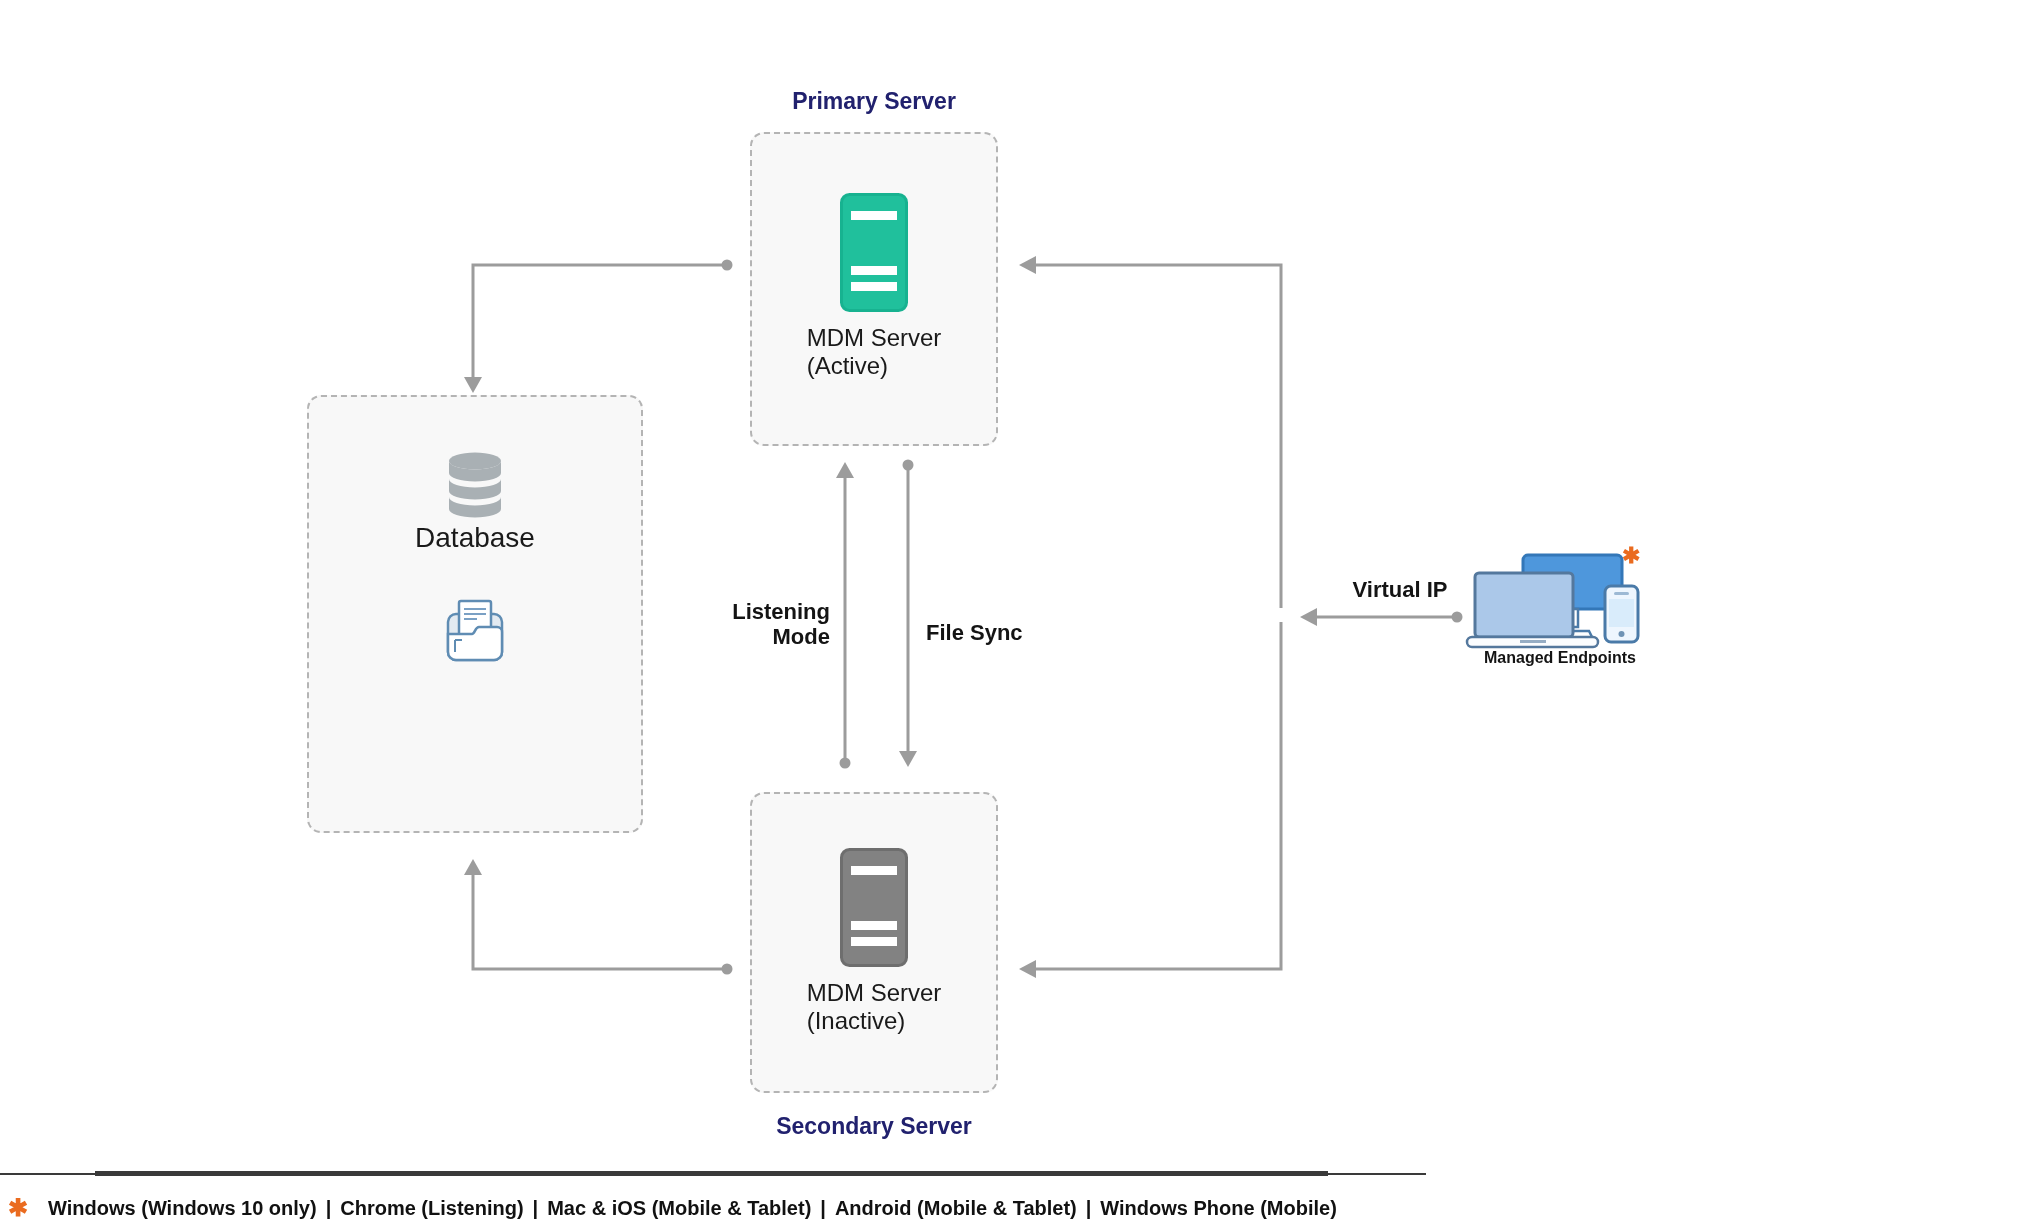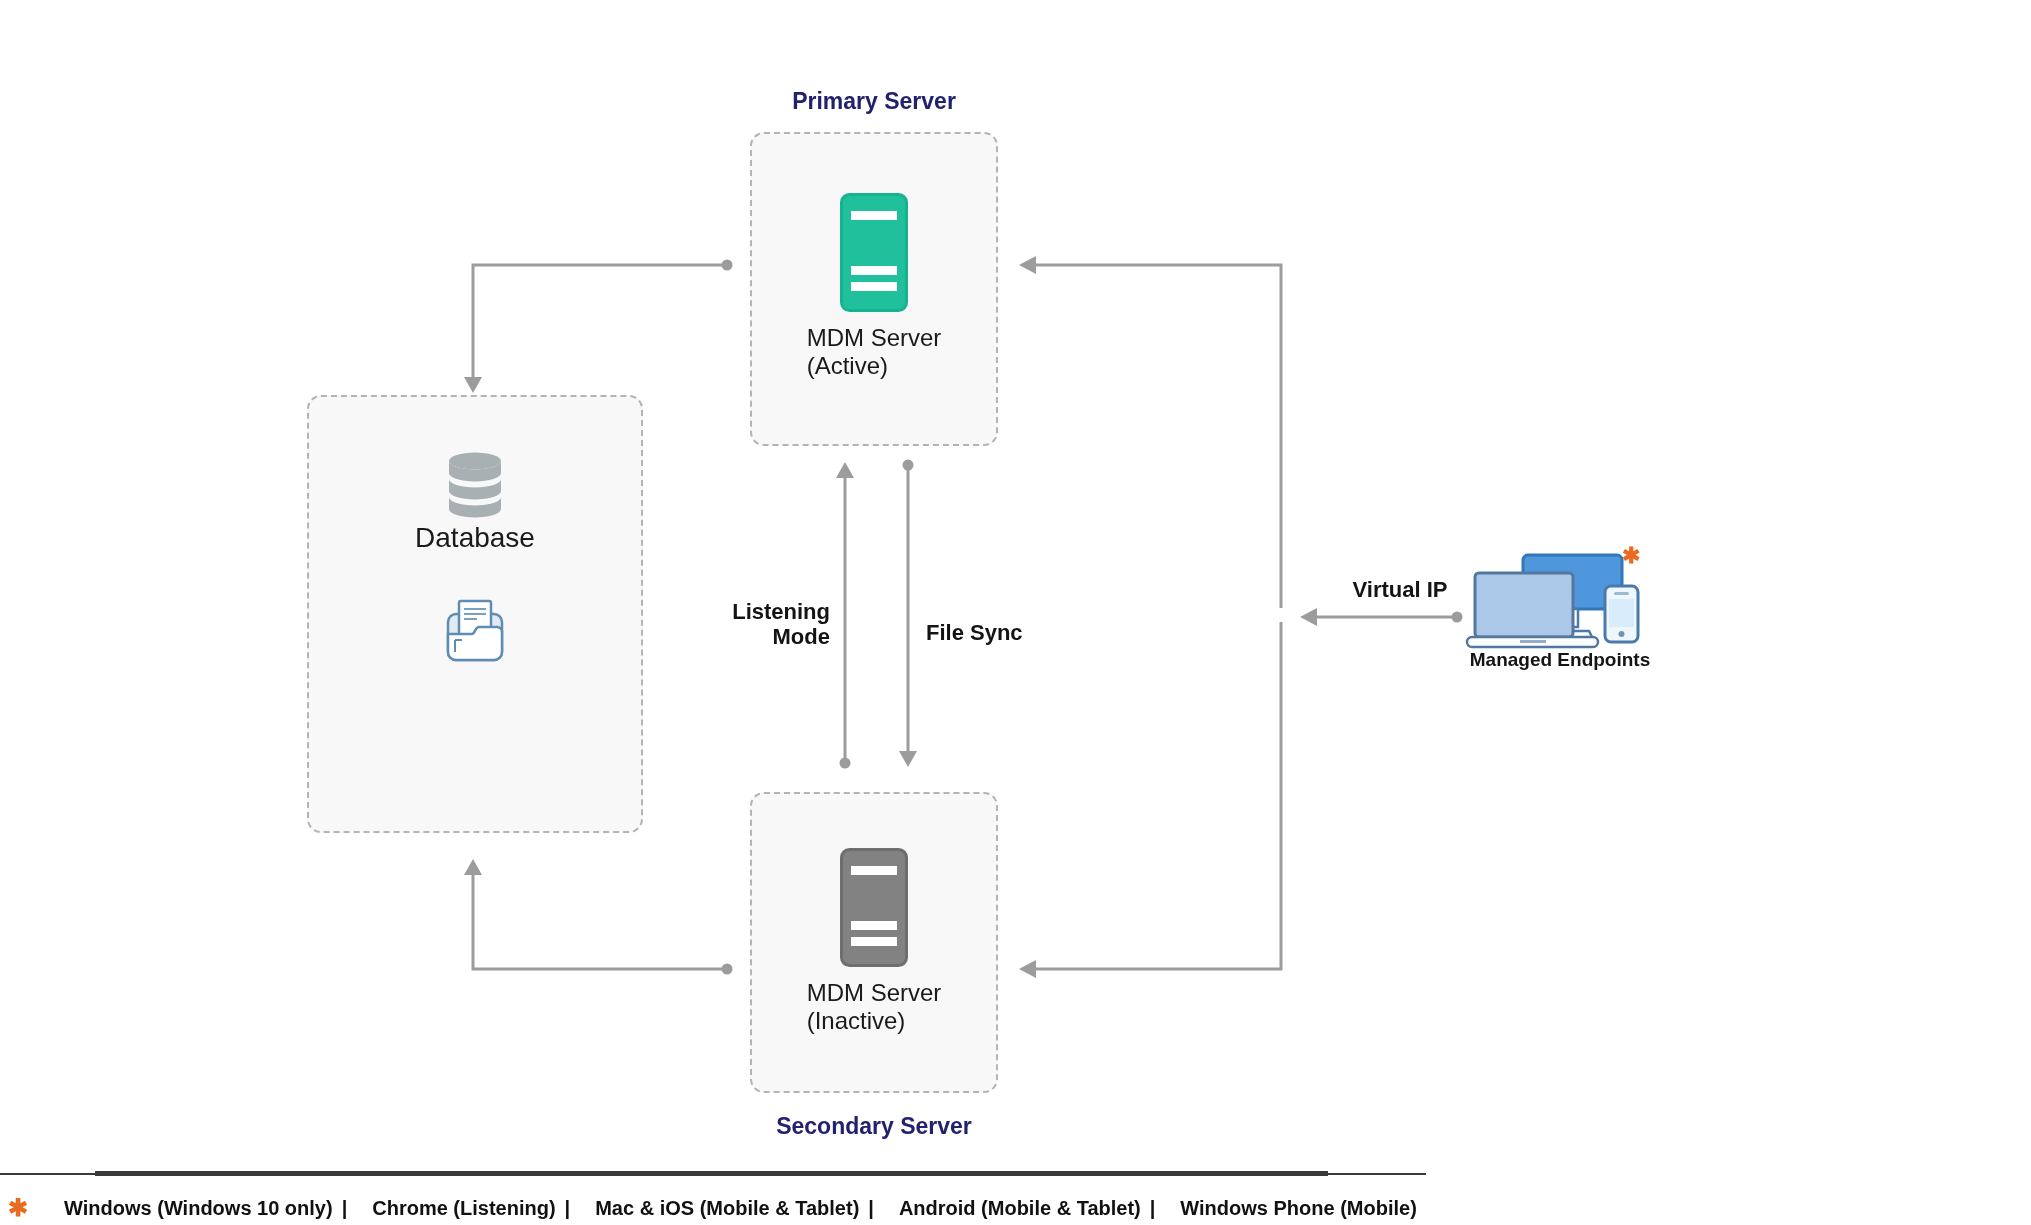--- a/index.html
+++ b/index.html
@@ -36,30 +36,30 @@
   .storage-box .db-label{margin-top:4px;font-size:28px;}
   .storage-box svg.fsicon{margin-top:44px;}
   .storage-box .fs-text{margin-top:12px;text-align:center;font-size:24px;line-height:27px;}
   
   .conn-label{font-size:22px;font-weight:600;color:#141414;}
   .listening-label{left:680px;top:599px;width:150px;text-align:right;line-height:25px;}
   .filesync-label{left:926px;top:620px;}
   .virtualip-label{left:1330px;top:577px;width:140px;text-align:center;}
   
   .endpoint-asterisk{left:1622px;top:543px;font-size:22px;font-weight:bold;color:#ea6b1f;}
-  .managed-label{left:1440px;top:649px;width:240px;text-align:center;font-size:19px;font-weight:600;color:#141414;}
+  .managed-label{left:1440px;top:649px;width:240px;text-align:center;font-size:16px;font-weight:600;color:#141414;}
   
   .footer-line-thin{left:0;top:1173px;width:1426px;height:2px;background:#3a3a3a;}
   .footer-line-thick{left:95px;top:1171px;width:1233px;height:5px;background:#3a3a3a;}
   .footer{
     left:8px;top:1194px;width:2020px;display:flex;align-items:center;
     font-size:20px;color:#111;white-space:nowrap;
   }
   .footer .f-asterisk{font-size:24px;font-weight:bold;color:#ea6b1f;margin-right:20px;}
-  .footer .platform{font-weight:bold;margin-left:16px;}
+  .footer .platform{font-weight:bold;}
   .footer .sep{padding:0 9px;font-weight:bold;}
   .footer .prefix{margin-right:7px;}
 </style>
 </head>
 <body>
 
 <div class="canvas">
 
   <svg class="abs" style="left:0;top:0" width="2031" height="1225" viewBox="0 0 2031 1225">
     <g stroke="#9c9c9c" stroke-width="3" fill="none">

